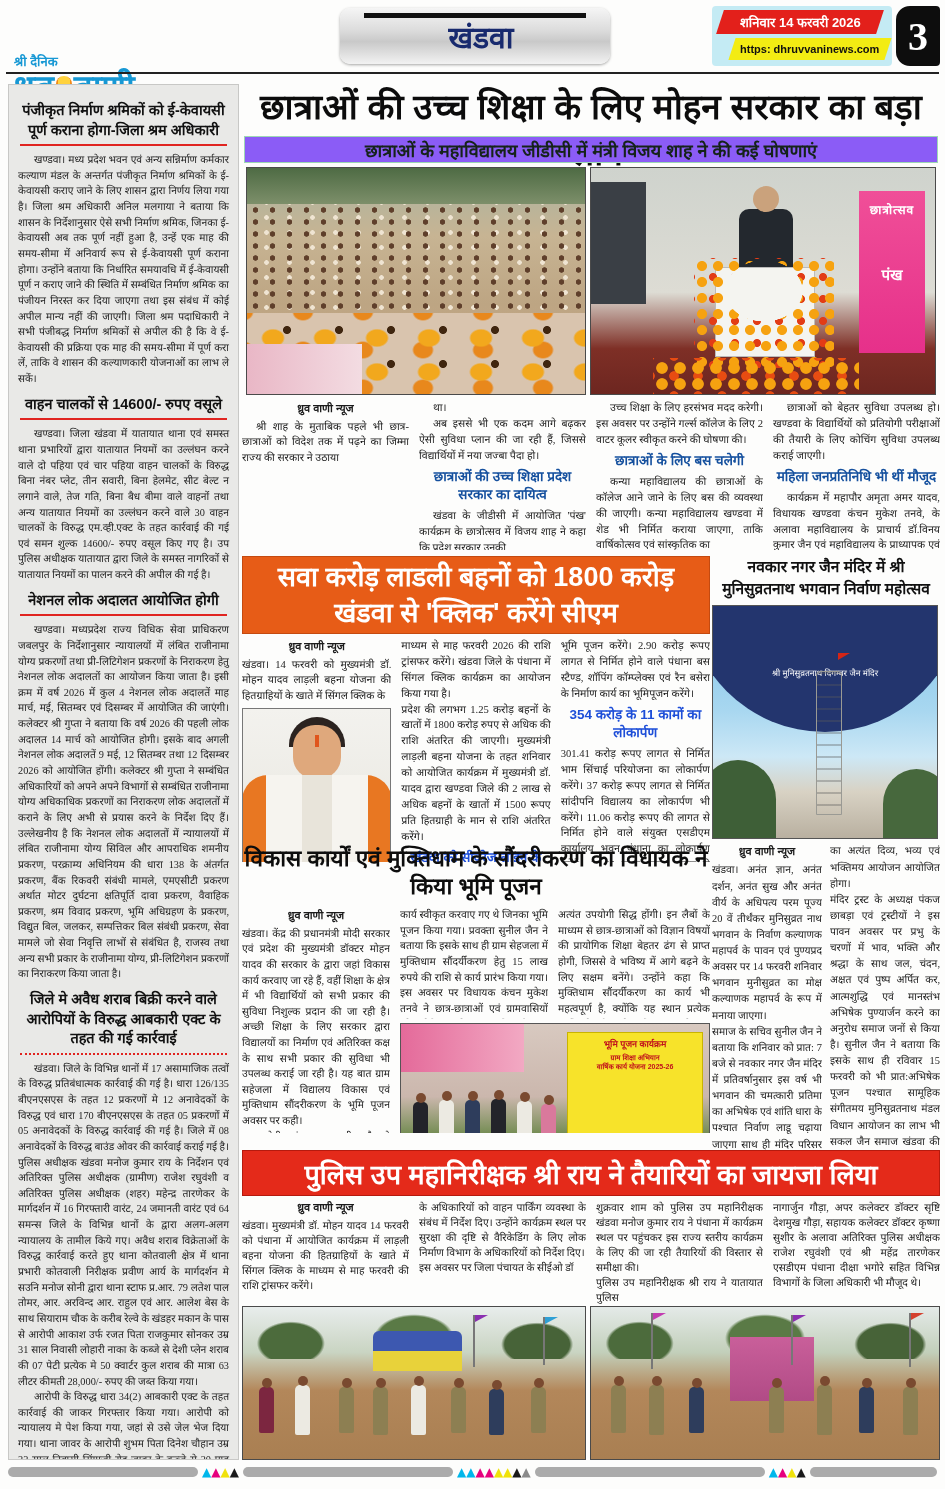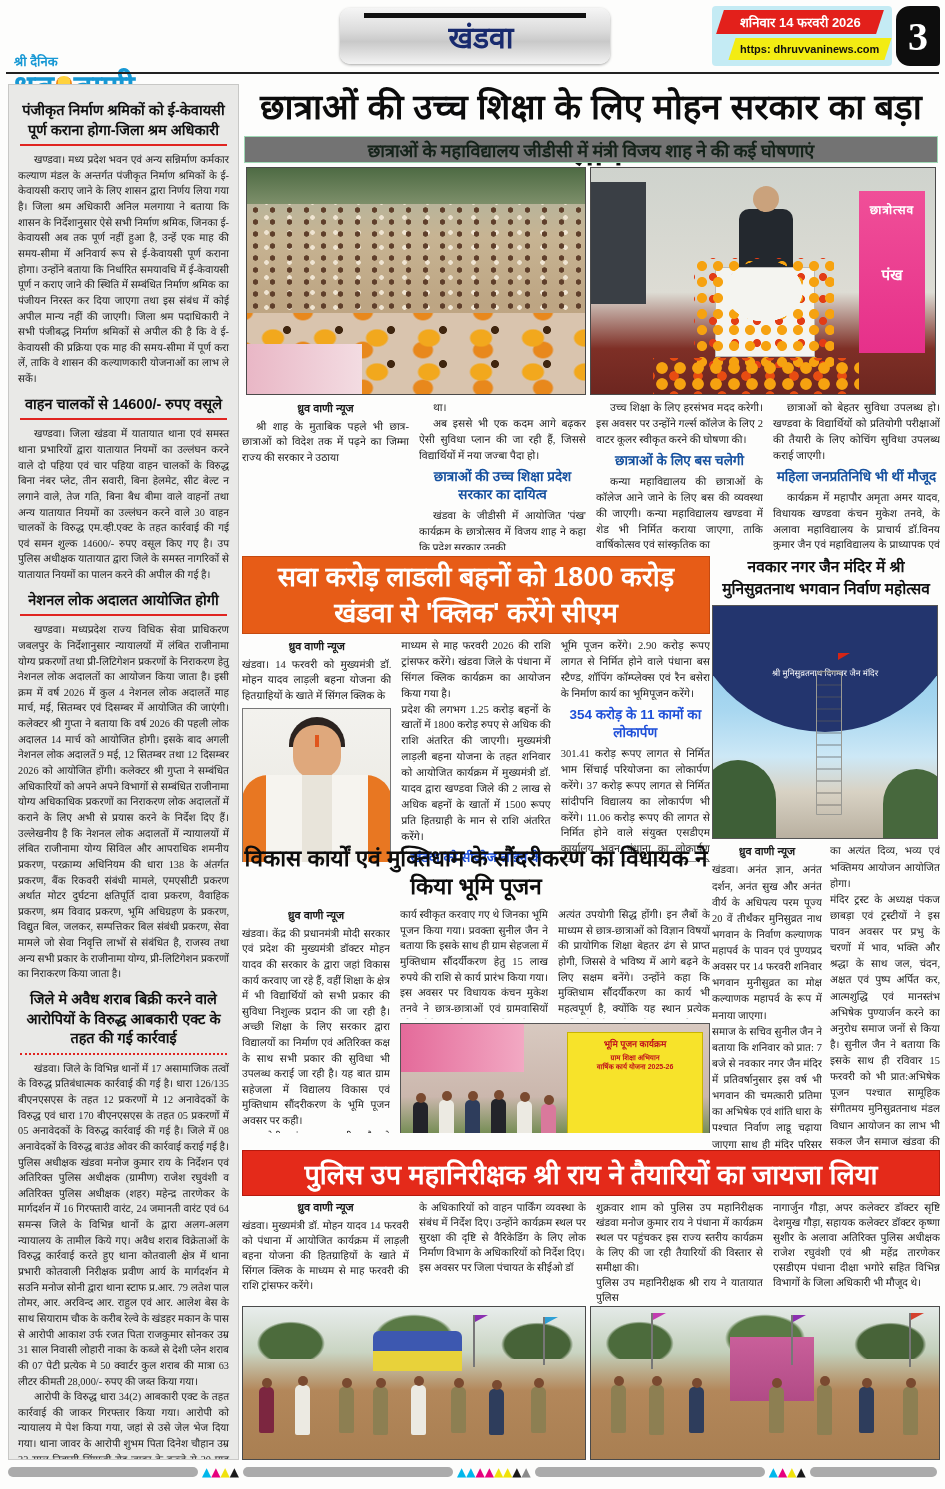--- a/index.html
+++ b/index.html
@@ -35,22 +35,22 @@
   .leftcol { position:absolute; left:8px; top:84px; width:231px; height:1376px; background:#e9e9e7; border:1px solid #c8c8c6;
              padding:8px 9px; overflow:hidden; }
   .leftcol h2 { font-family:"Liberation Sans","DejaVu Sans",sans-serif; font-weight:800; text-align:center; font-size:14.5px; line-height:1.35; color:#111; margin-top:8px; }
   .leftcol .rule { height:0; border-bottom:2.5px solid #e02420; margin:4px 2px 6px 2px; }
   .leftcol .rule.dotted { border-bottom:2.5px dotted #e02420; }
   .leftcol p { font-size:10.3px; line-height:1.52; text-align:justify; text-indent:16px; color:#222; }
 
   
   .lead-headline { position:absolute; left:242px; top:84px; width:698px; text-align:center;
                    font-family:"Liberation Sans","DejaVu Sans",sans-serif; font-weight:800; font-size:35px; line-height:1.3; color:#0c0c0c; }
-  .lead-sub { position:absolute; left:244px; top:136px; width:694px; height:27px; background:#737373; border:1px solid #9ed8b4;
-              text-align:center; font-family:Liberation Serif, serif; font-weight:bold; font-size:18px; color:#15231a;
+  .lead-sub { position:absolute; left:244px; top:136px; width:694px; height:27px; background:#8b5cf6; border:1px solid #9ed8b4;
+              text-align:center; font-family:Liberation Sans, sans-serif; font-weight:bold; font-size:18px; color:#15231a;
               display:flex; align-items:center; justify-content:center; }
   .photo { border:1px solid #4a4a4a; overflow:hidden; position:absolute; }
   .lead-photo-left { left:246px; top:167px; width:340px; height:228px; background:linear-gradient(180deg,#8fa083 0%,#b9b49a 16%,#c7b493 30%,#bda583 60%,#caa887 100%); }
   .lp-trees { position:absolute; left:0; top:0; width:100%; height:16%; background:linear-gradient(180deg,#4e6b44,#7d8f6a); }
   .lp-crowd { position:absolute; left:0; top:16%; width:100%; height:48%;
               background-image:radial-gradient(circle 2.6px,#5f3f2b 2.4px,transparent 3px),radial-gradient(circle 2.2px,#efe4d2 2px,transparent 2.6px);
               background-size:17px 12px,23px 15px; background-position:0 0,8px 6px; }
   .lp-girls { position:absolute; left:0; top:64%; width:100%; height:36%;
               background-image:radial-gradient(ellipse 14px 11px,#f2a81d 10px,transparent 12px),radial-gradient(ellipse 12px 10px,#e8881c 9px,transparent 11px),radial-gradient(circle 4px,#40260f 3.6px,transparent 4.4px);
               background-size:52px 34px,60px 38px,52px 34px; background-position:0 8px,26px 18px,14px 0; background-color:#d9c4ae; }

